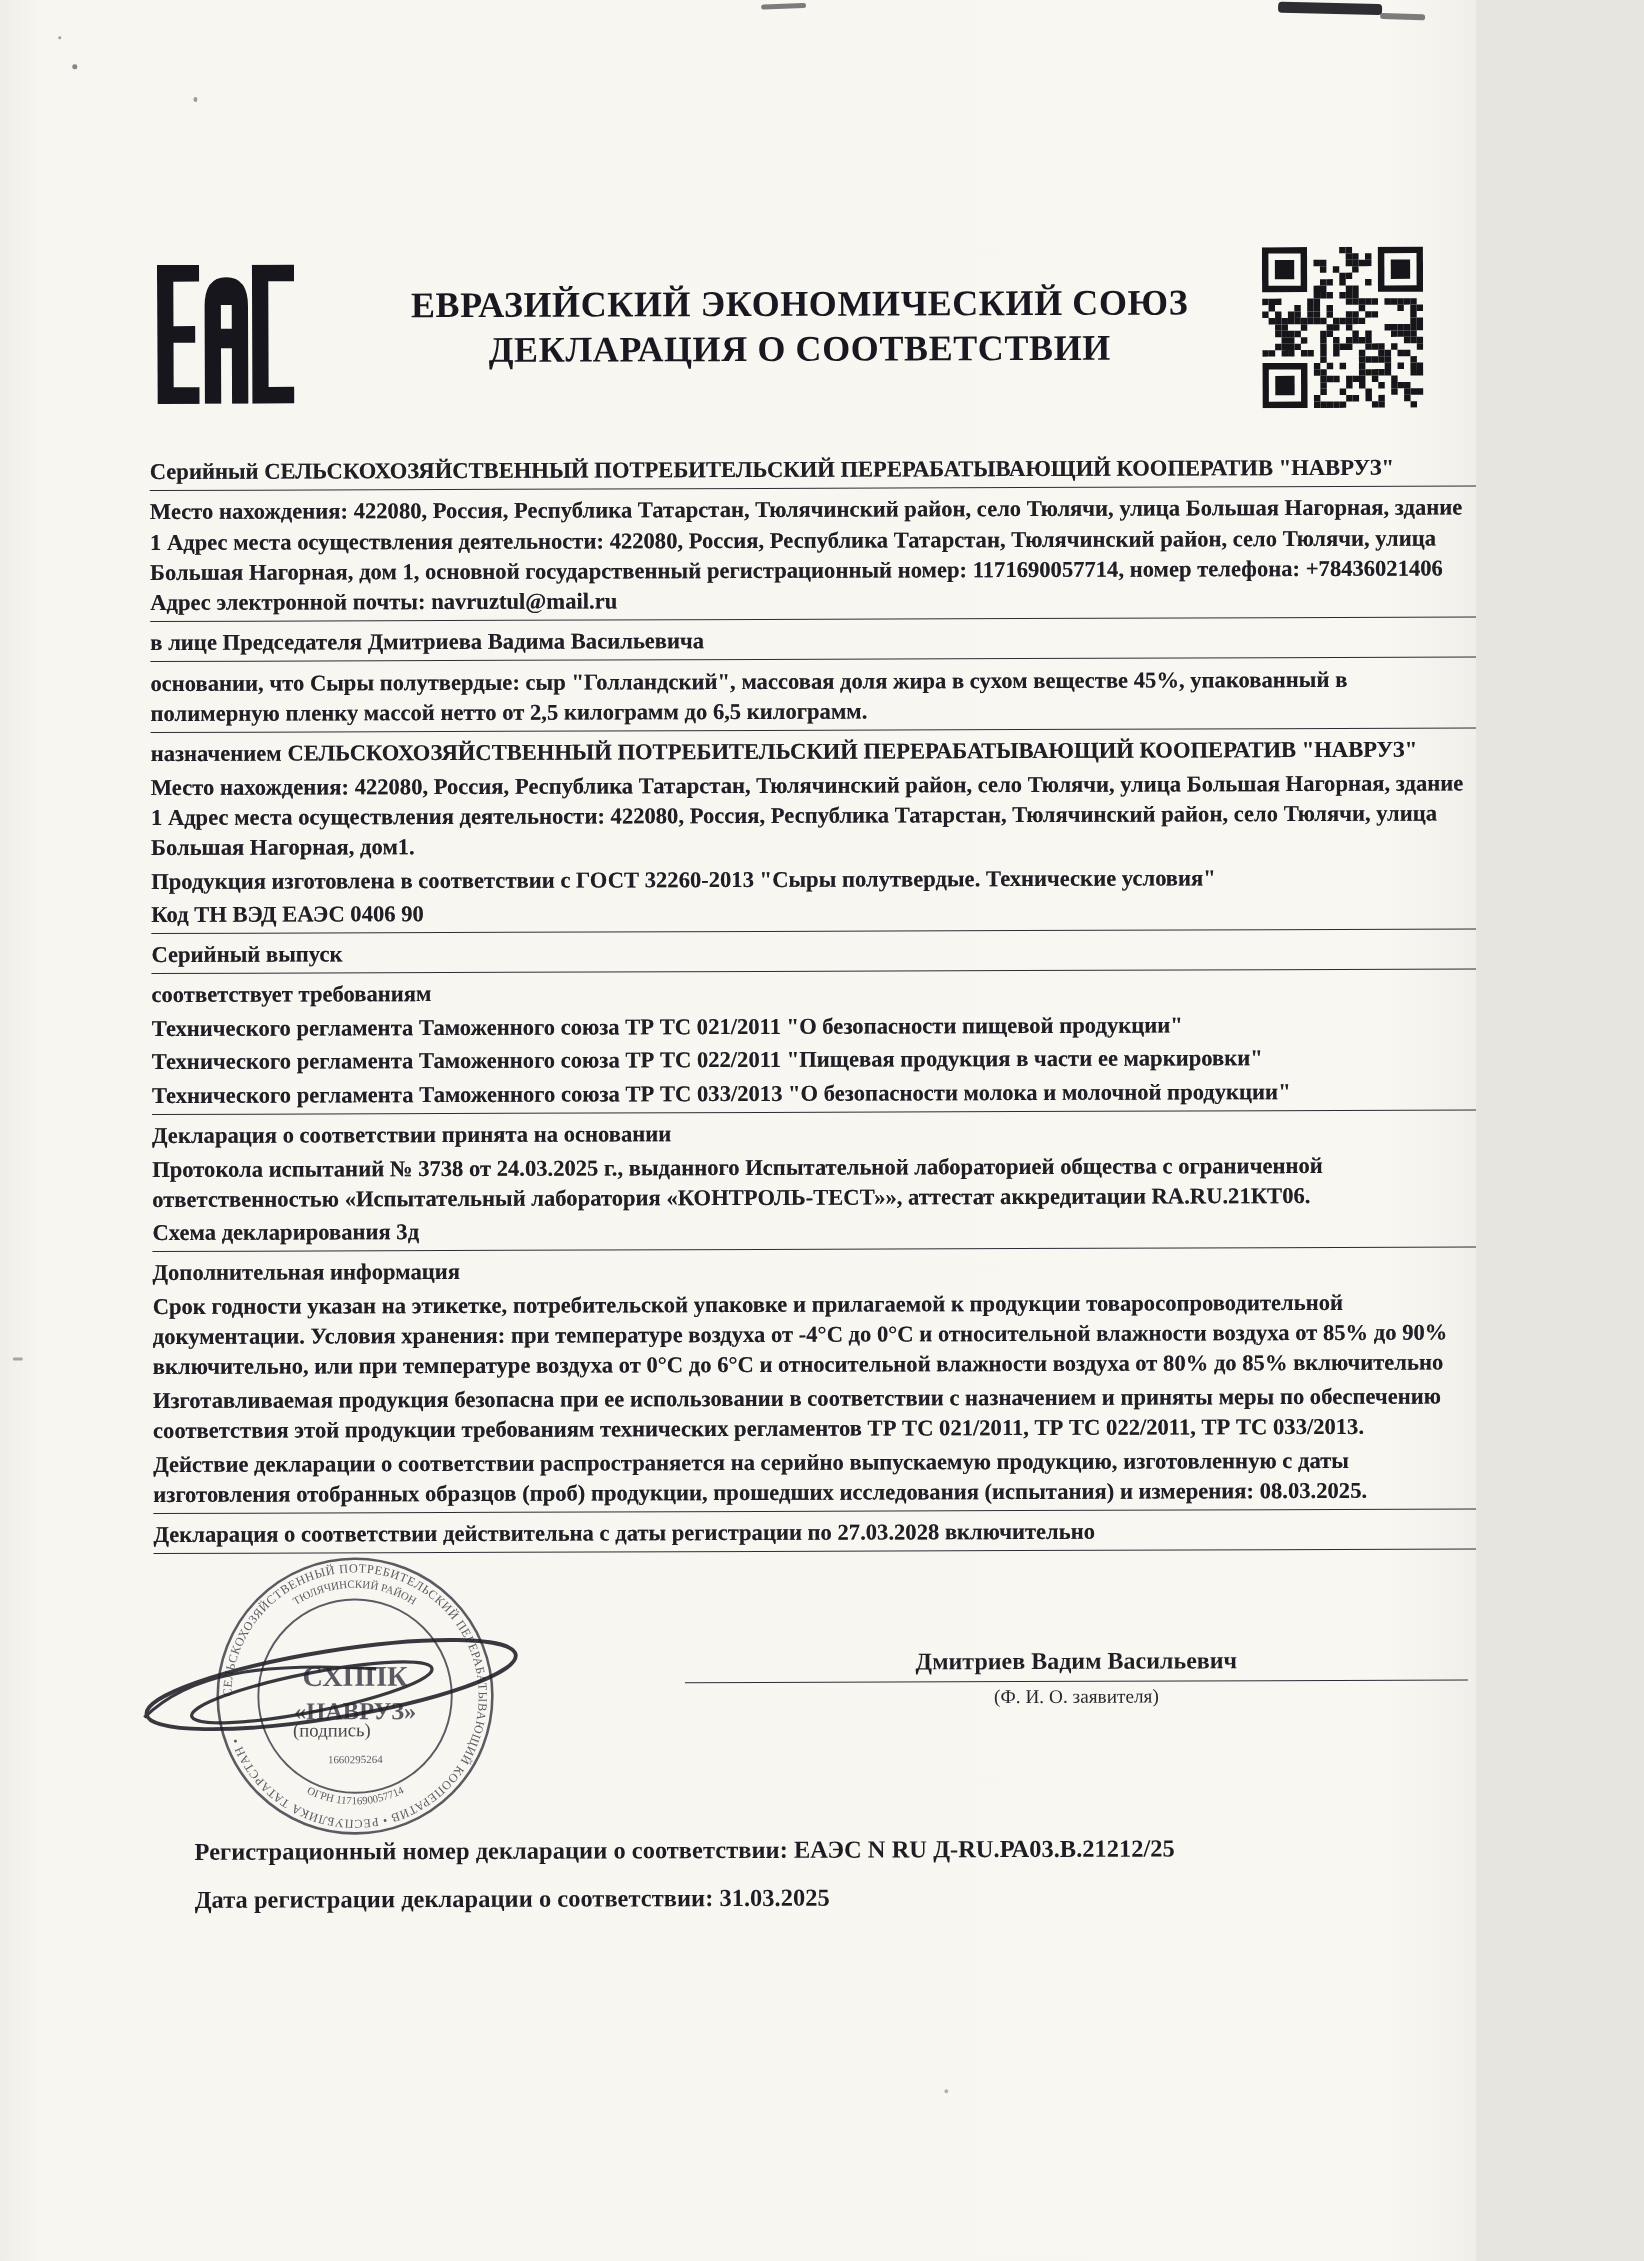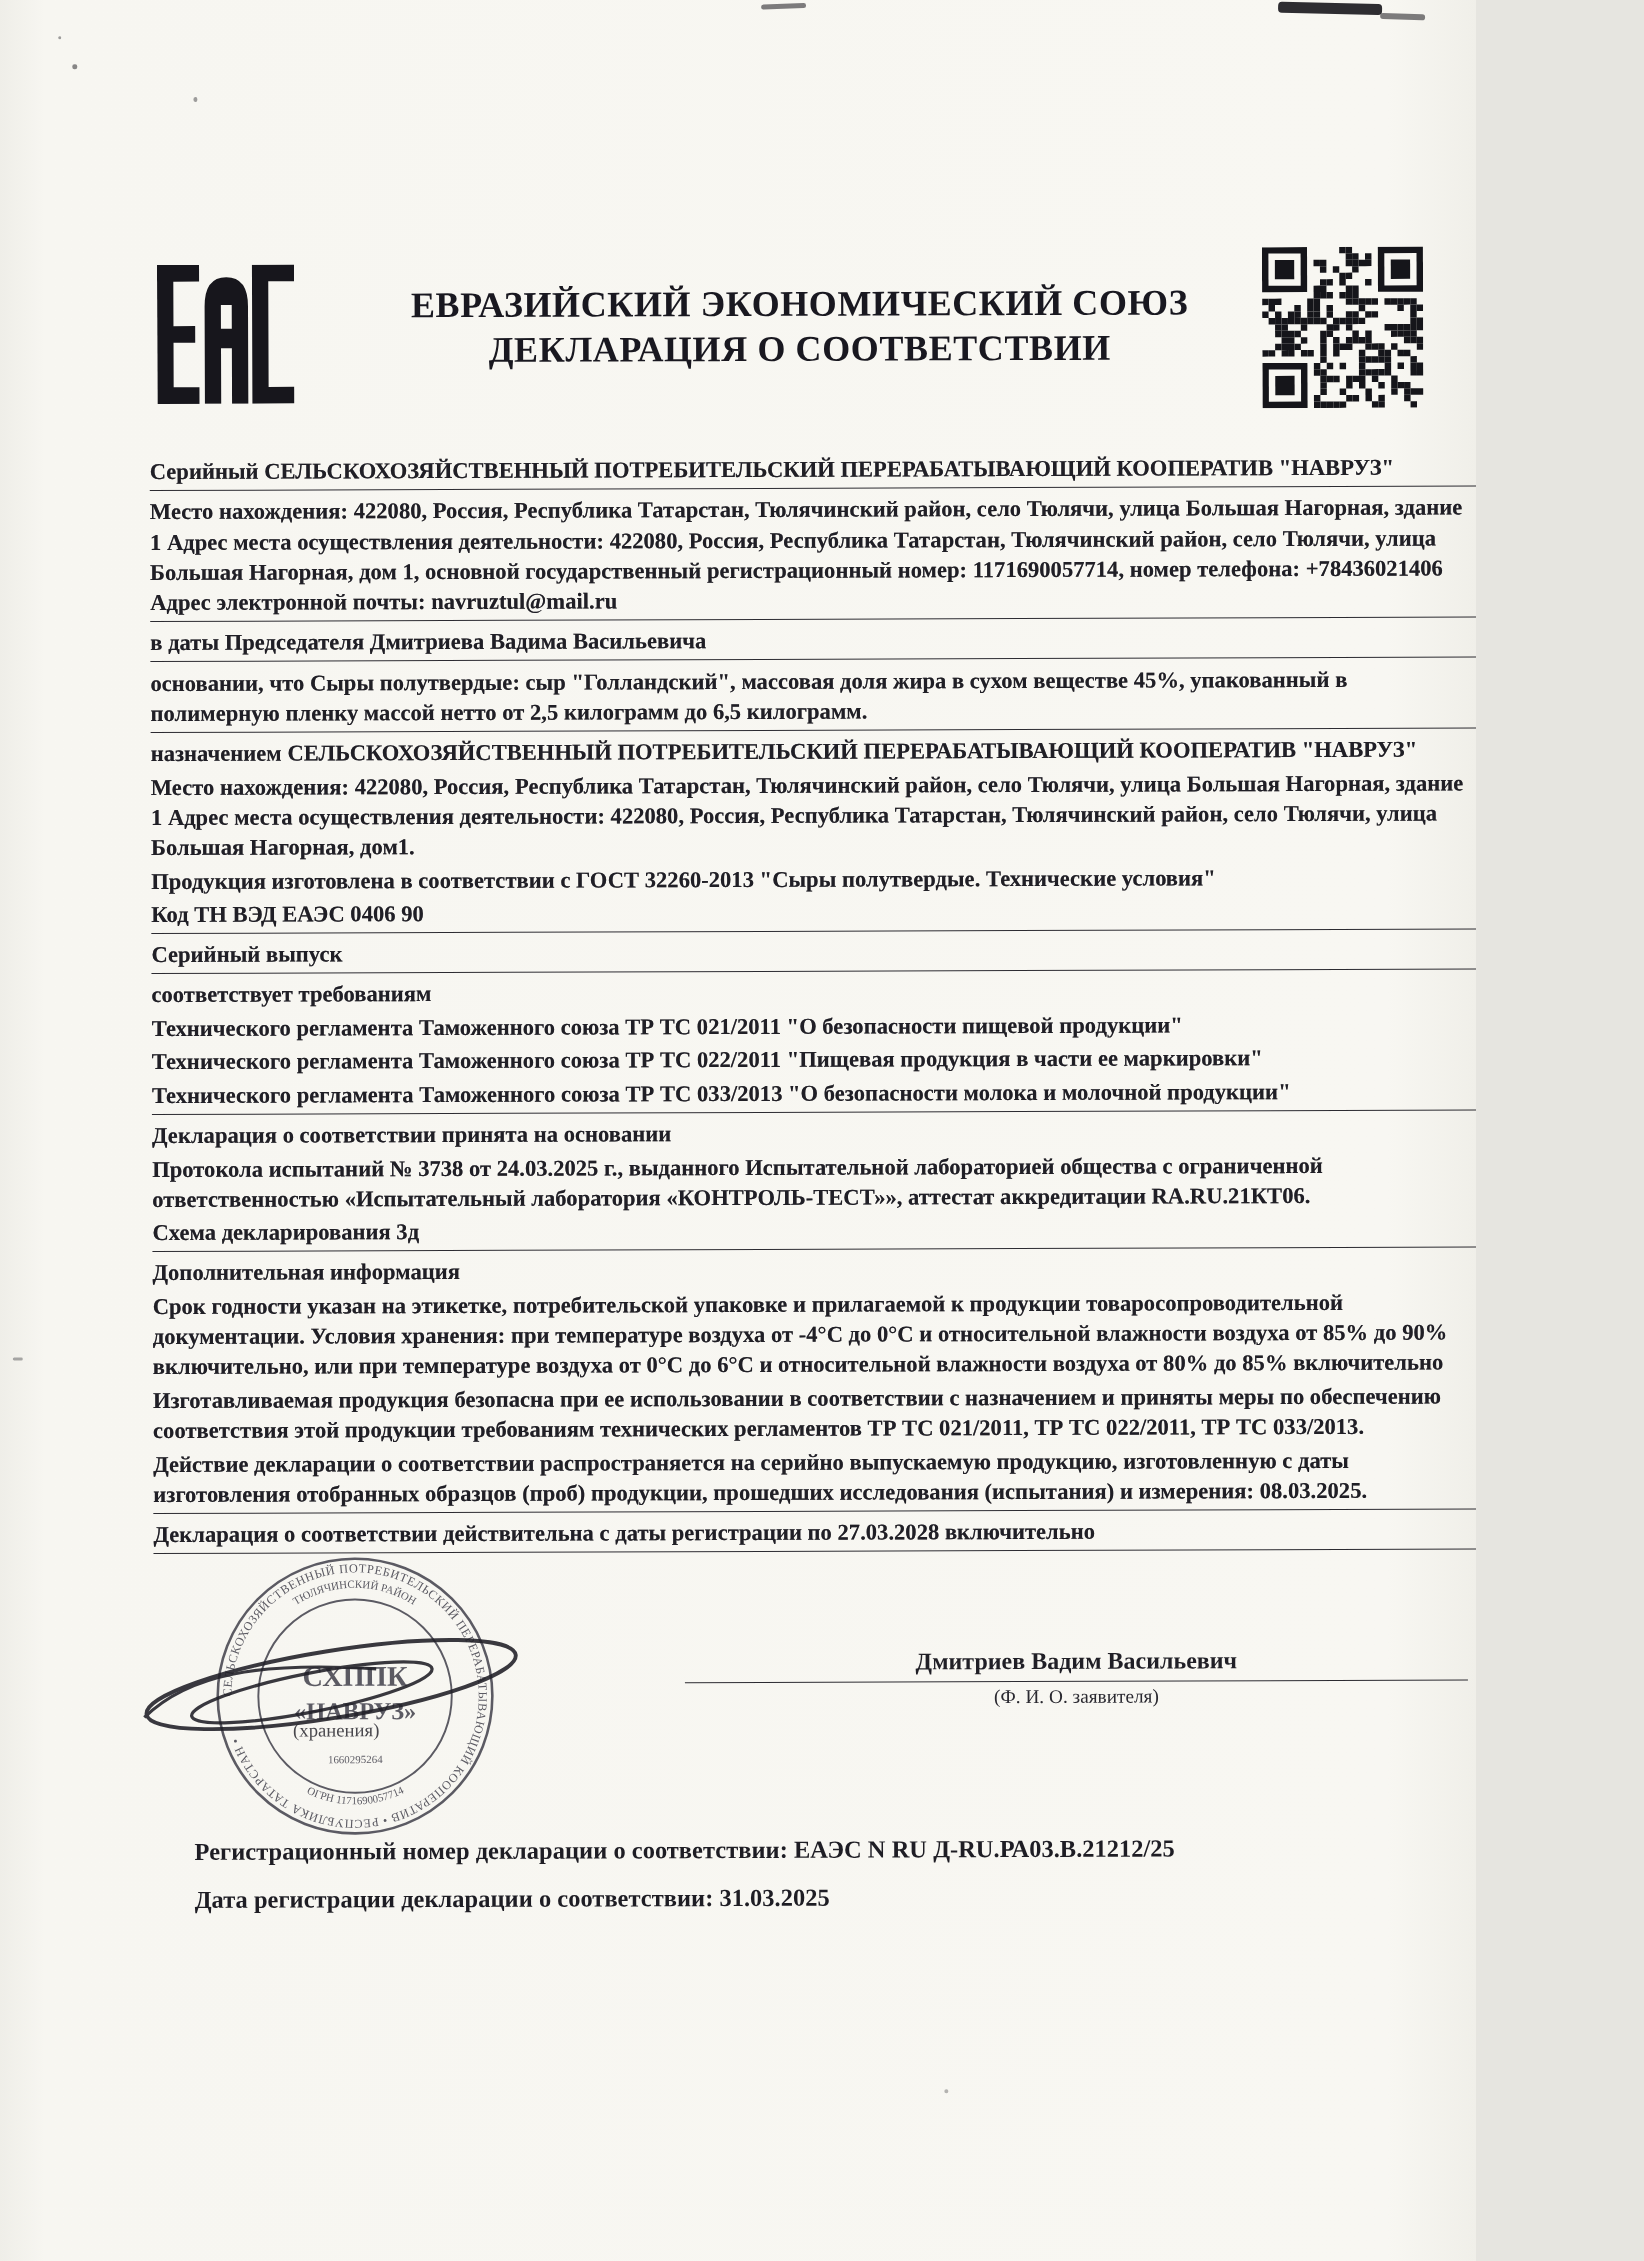--- a/index.html
+++ b/index.html
@@ -296,21 +296,21 @@
             <rect x="170" y="240" width="10" height="10"></rect>
             <rect x="180" y="240" width="10" height="10"></rect>
             <rect x="230" y="240" width="10" height="10"></rect>
           </g>
         </svg>
     </div>
 
     <div class="main">
       <p class="u"><strong>Серийный</strong> <span>СЕЛЬСКОХОЗЯЙСТВЕННЫЙ ПОТРЕБИТЕЛЬСКИЙ ПЕРЕРАБАТЫВАЮЩИЙ КООПЕРАТИВ "НАВРУЗ"</span></p>
       <p class="u">Место нахождения: 422080, Россия, Республика Татарстан, Тюлячинский район, село Тюлячи, улица Большая Нагорная, здание 1 Адрес места осуществления деятельности: 422080, Россия, Республика Татарстан, Тюлячинский район, село Тюлячи, улица Большая Нагорная, дом 1, основной государственный регистрационный номер: 1171690057714, номер телефона: +78436021406 Адрес электронной почты: navruztul@mail.ru</p>
-      <p class="u"><strong>в даты</strong> <span>Председателя Дмитриева Вадима Васильевича</span></p>
+      <p class="u"><strong>в лице</strong> <span>Председателя Дмитриева Вадима Васильевича</span></p>
       <p class="u"><strong>основании, что</strong> <span>Сыры полутвердые: сыр "Голландский", массовая доля жира в сухом веществе 45%, упакованный в полимерную пленку массой нетто от 2,5 килограмм до 6,5 килограмм.</span></p>
       <p><strong>назначением</strong> <span>СЕЛЬСКОХОЗЯЙСТВЕННЫЙ ПОТРЕБИТЕЛЬСКИЙ ПЕРЕРАБАТЫВАЮЩИЙ КООПЕРАТИВ "НАВРУЗ"</span></p>
       <p>Место нахождения: 422080, Россия, Республика Татарстан, Тюлячинский район, село Тюлячи, улица Большая Нагорная, здание 1 Адрес места осуществления деятельности: 422080, Россия, Республика Татарстан, Тюлячинский район, село Тюлячи, улица Большая Нагорная, дом1.</p>
       <p>Продукция изготовлена в соответствии с ГОСТ 32260-2013 "Сыры полутвердые. Технические условия"</p>
       <p class="u">Код ТН ВЭД ЕАЭС 0406 90</p>
       <p class="u">Серийный выпуск</p>
       <p>соответствует требованиям</p>
       <p>Технического регламента Таможенного союза ТР ТС 021/2011 "О безопасности пищевой продукции"</p>
       <p>Технического регламента Таможенного союза ТР ТС 022/2011 "Пищевая продукция в части ее маркировки"</p>
       <p class="u">Технического регламента Таможенного союза ТР ТС 033/2013 "О безопасности молока и молочной продукции"</p>
@@ -343,21 +343,21 @@
           <text x="397" y="304" font-size="38" font-weight="bold" text-anchor="middle">«НАВРУЗ»</text>
           <text x="397" y="372" font-size="17" text-anchor="middle">1660295264</text>
         </g>
         <g stroke="#1f1e26" fill="none" opacity="0.88">
           <ellipse cx="360" cy="250" rx="290" ry="52" stroke-width="6" transform="rotate(-9 360 250)"></ellipse>
           <ellipse cx="330" cy="262" rx="190" ry="30" stroke-width="5" transform="rotate(-11 330 262)"></ellipse>
           <path d="M70,300 C 140,232 250,214 430,226" stroke-width="5"></path>
         </g>
       </svg>
     </div>
-    <div class="stamp-caption">(хранения)</div>
+    <div class="stamp-caption">(подпись)</div>
 
     <div class="sig-right">
       <div class="sig-name">Дмитриев Вадим Васильевич</div>
       <div class="sig-rule"></div>
       <div class="sig-cap">(Ф. И. О. заявителя)</div>
     </div>
 
     <div class="reg1">Регистрационный номер декларации о соответствии: ЕАЭС N RU Д-RU.РА03.В.21212/25</div>
     <div class="reg2">Дата регистрации декларации о соответствии: 31.03.2025</div>
 

